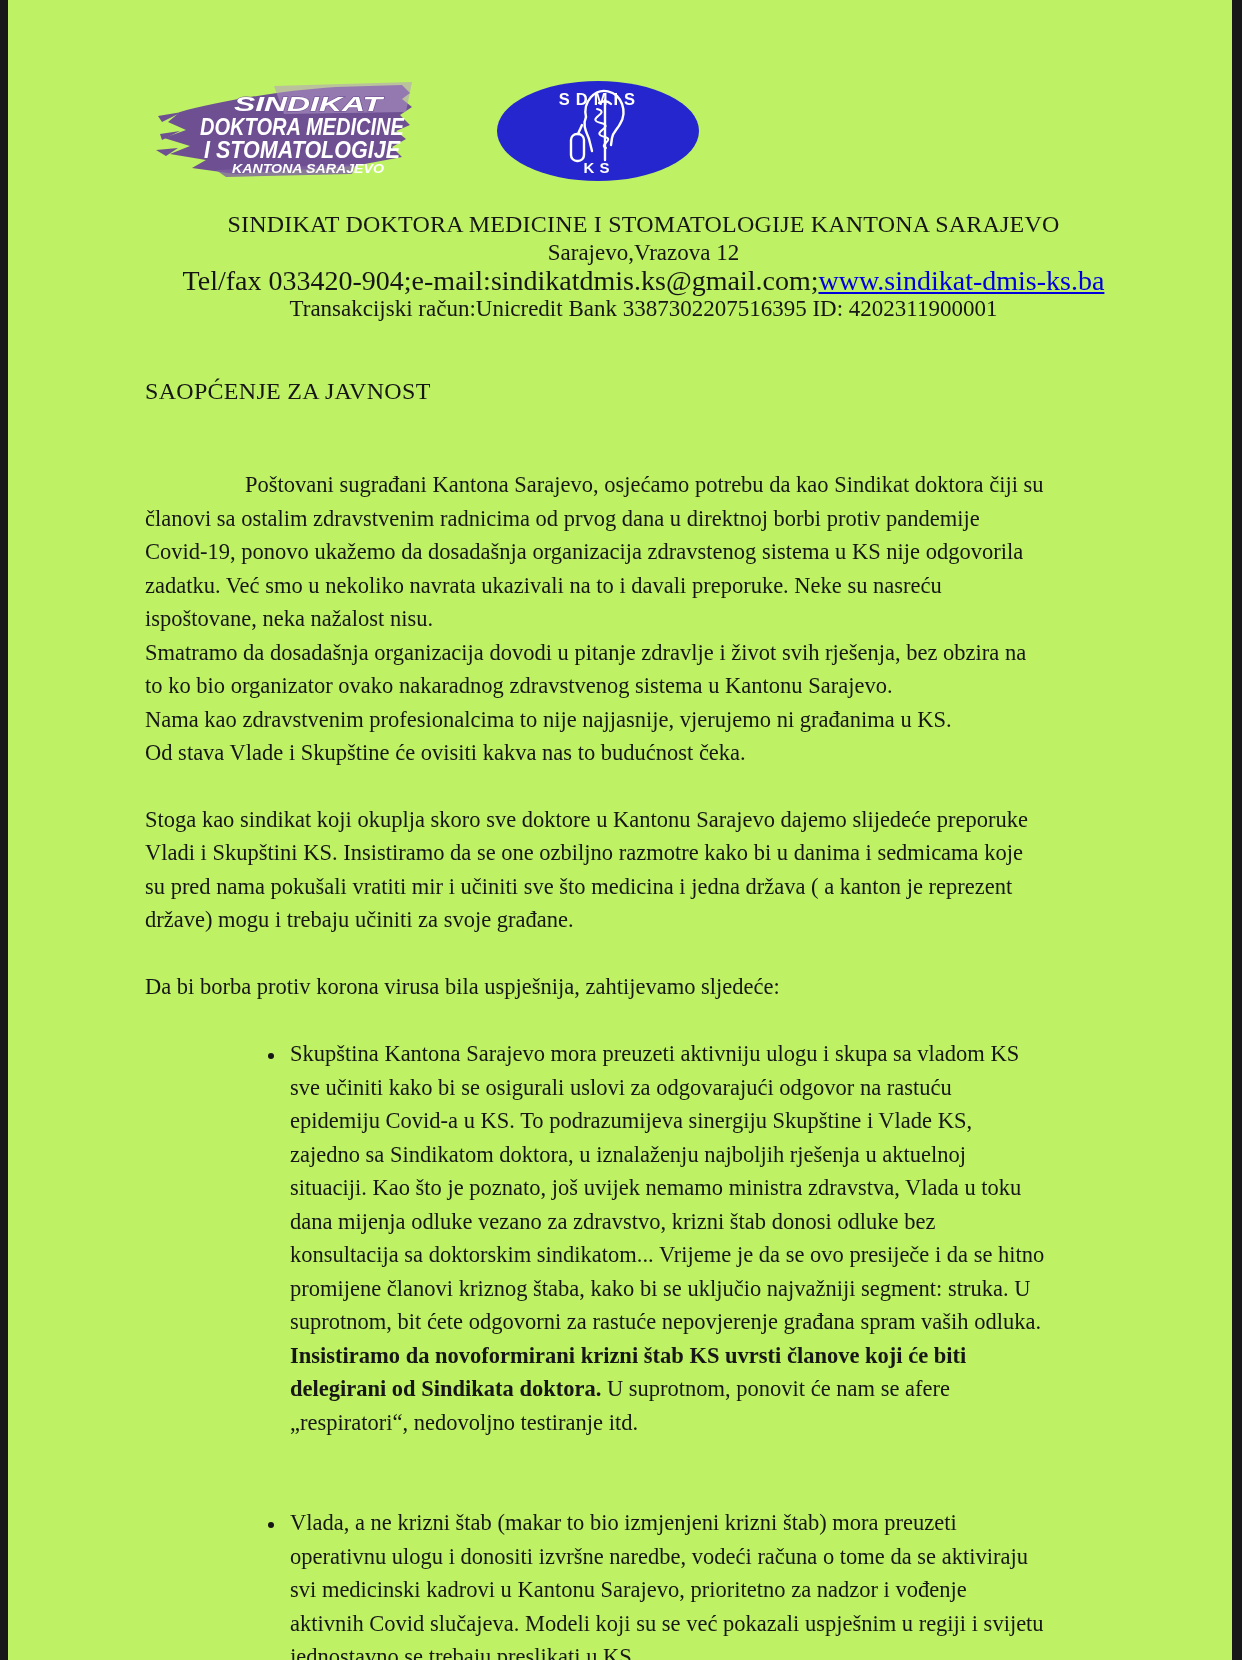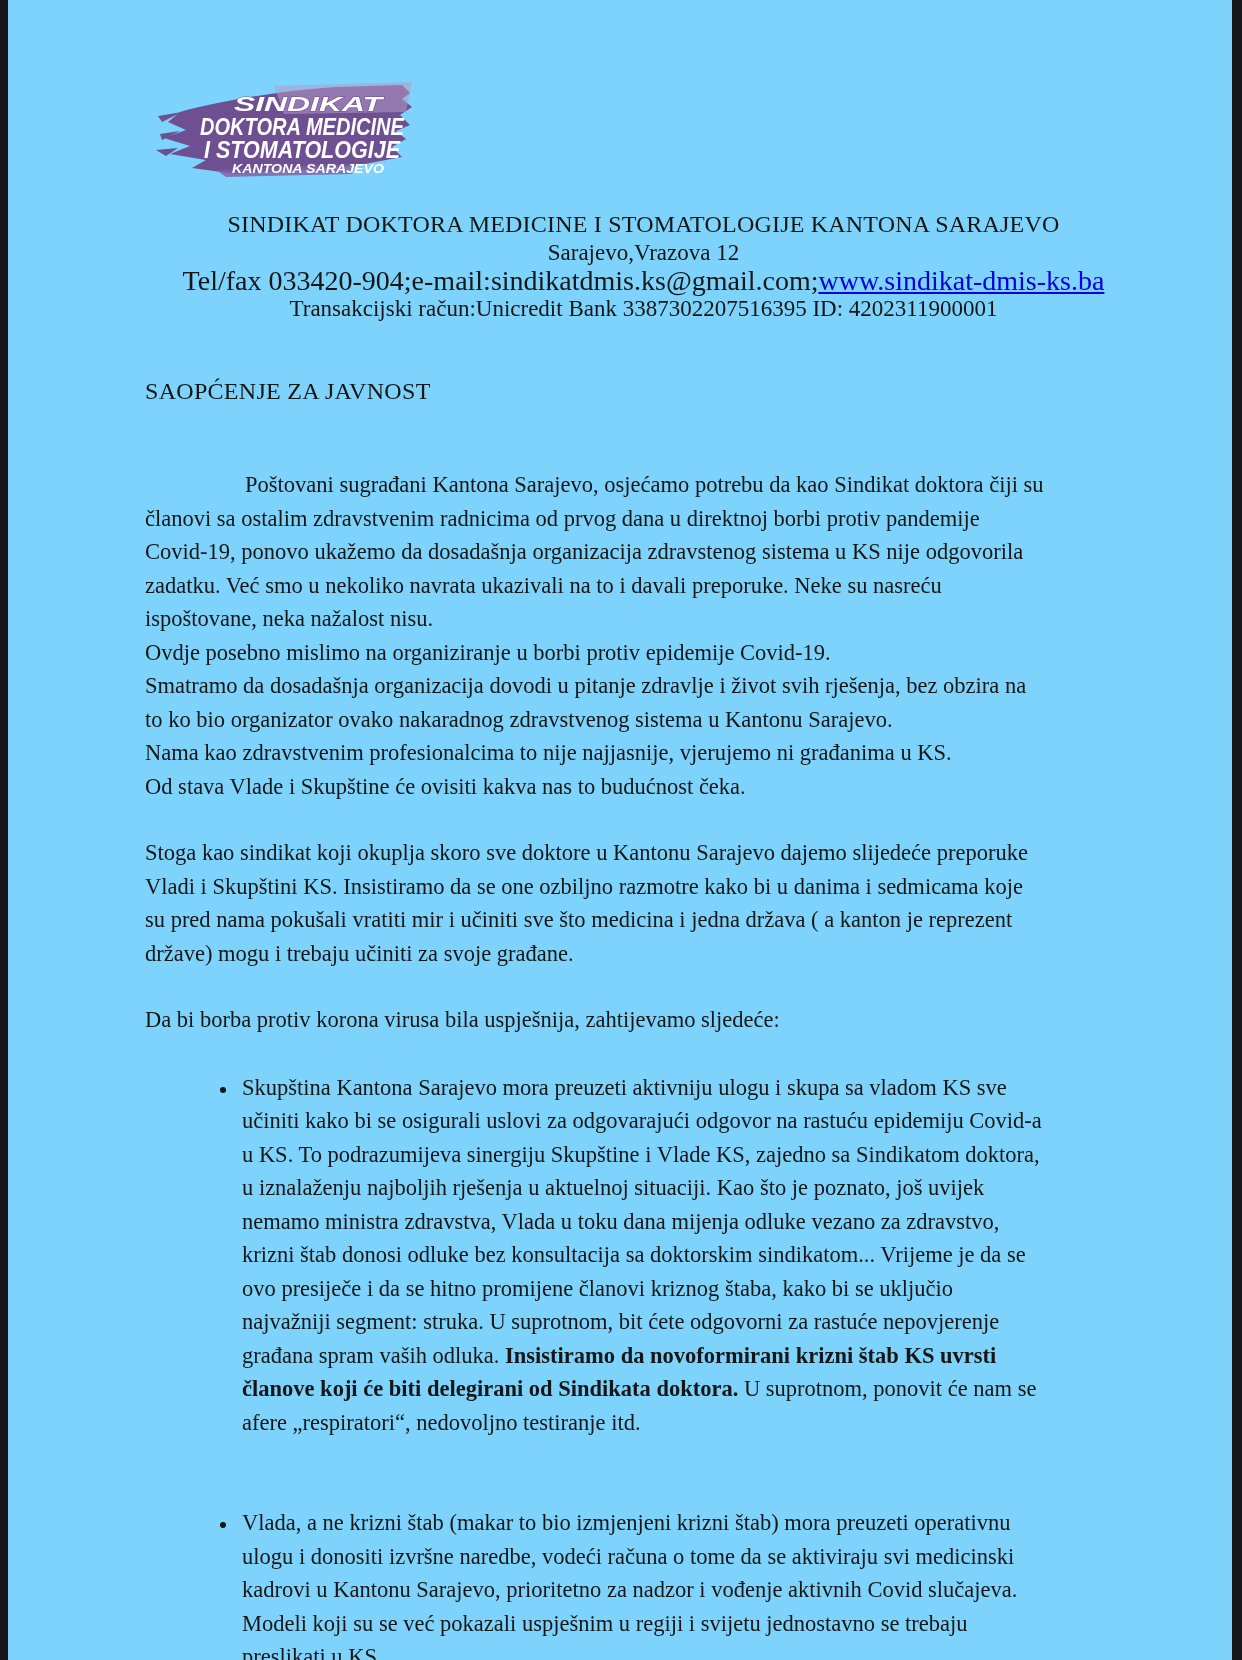--- a/index.html
+++ b/index.html
@@ -7,21 +7,21 @@
     width:1242px; height:1660px;
     background:#17171a;
     position:relative;
     font-family:"Liberation Serif", serif;
     color:#161616;
     -webkit-font-smoothing:antialiased;
   }
   .page {
     position:absolute; left:8px; top:0;
     width:1224px; height:1660px;
-    background:#7dd3fc;
+    background:#bef264;
     overflow:hidden;
   }
   
   .logos-row {
     display:flex; align-items:flex-start; gap:78px;
     margin:78px 0 0 148px;
     height:102px;
   }
   .logo-left-wrap { width:262px; height:100px; }
   .logo-right-wrap { width:204px; height:102px; margin-top:2px; }
@@ -43,21 +43,21 @@
     font-size:22.5px; line-height:33.5px;
   }
   p.para { margin:0; }
   p.para.indent { text-indent:100px; }
   p.para.gap { margin-top:33px; }
   ul.doc-bullets {
     margin:34px 0 0 0;
     padding-left:93px;
     list-style:disc outside;
   }
-  ul.doc-bullets li { padding-left:4px; }
+  ul.doc-bullets li { padding-left:4px;margin-left:48px; }
   ul.doc-bullets li + li { margin-top:67px; }
   ul.doc-bullets li::marker { font-size:0.85em; }
   .bold { font-weight:bold; }
 </style>
 </head>
 <body>
 
 <div class="page">
 
   <div class="logos-row">
@@ -70,35 +70,52 @@
         <path d="M60,92 L200,86 L196,96 L70,99 Z" fill="#7d5fa2" opacity="0.8"></path>
         <g font-family="Liberation Sans, sans-serif" font-weight="bold" font-style="italic" fill="#ffffff" text-anchor="middle">
           <text x="152" y="33" font-size="21" textLength="148" lengthAdjust="spacingAndGlyphs" style="paint-order:stroke" stroke="#6d4f92" stroke-width="1">SINDIKAT</text>
           <text x="146" y="57" font-size="23" textLength="204" lengthAdjust="spacingAndGlyphs">DOKTORA MEDICINE</text>
           <text x="146" y="80" font-size="23" textLength="196" lengthAdjust="spacingAndGlyphs">I STOMATOLOGIJE</text>
           <text x="152" y="95" font-size="12.5" textLength="152" lengthAdjust="spacingAndGlyphs">KANTONA SARAJEVO</text>
         </g>
       </svg>
     </div>
 
+    <div class="logo-right-wrap">
+      <svg width="204" height="102" viewBox="0 0 204 102" xmlns="http://www.w3.org/2000/svg">
+        <ellipse cx="102" cy="51" rx="101" ry="50" fill="#2526ce"></ellipse>
+        <g stroke="#ffffff" fill="none" stroke-width="2.4" stroke-linecap="round" transform="translate(104,50)">
+          <path d="M-14,-13 a19,21 0 1 1 34,7 c-3,6 -7,8 -8,14 l-1,7"></path>
+          <path d="M-14,-13 c-4,9 1,16 3,22 l3,12"></path>
+          <line x1="5" y1="-30" x2="5" y2="30"></line>
+          <path d="M-1,-27 q7,-4 12,1"></path>
+          <path d="M-3,-21 c15,4 -13,10 4,14 c15,4 -13,10 4,14 c10,3 -7,8 1,11" stroke-width="2"></path>
+          <rect x="-29" y="4" width="13" height="27" rx="6"></rect>
+          <path d="M-22,4 l4,-9"></path>
+        </g>
+        <g font-family="Liberation Sans, sans-serif" font-weight="bold" fill="#ffffff" text-anchor="middle">
+          <text x="104" y="25" font-size="16.5" letter-spacing="6">SDMIS</text>
+          <text x="103" y="93" font-size="15" letter-spacing="5">KS</text>
+        </g>
+      </svg>
+    </div>
   </div>
 
   <div class="org-header">
     <div class="org-name">SINDIKAT DOKTORA MEDICINE I STOMATOLOGIJE KANTONA SARAJEVO</div>
     <div class="org-address">Sarajevo,Vrazova 12</div>
     <div class="org-contact"><span>Tel/fax 033420-904;e-mail:sindikatdmis.ks@gmail.com;</span><a class="link">www.sindikat-dmis-ks.ba</a></div>
     <div class="org-account">Transakcijski račun:Unicredit Bank 3387302207516395 ID: 4202311900001</div>
   </div>
 
   <h1 class="doc-title">SAOPĆENJE ZA JAVNOST</h1>
 
   <div class="doc-body">
     <div>
         <p class="para indent">Poštovani sugrađani Kantona Sarajevo, osjećamo potrebu da kao Sindikat doktora čiji su članovi sa ostalim zdravstvenim radnicima od prvog dana u direktnoj borbi protiv pandemije Covid-19, ponovo ukažemo da dosadašnja organizacija zdravstenog sistema u KS nije odgovorila zadatku. Već smo u nekoliko navrata ukazivali na to  i davali preporuke. Neke su nasreću ispoštovane, neka nažalost nisu.</p>
-        <p class="para">Ovdje posebno mislimo na organiziranje u borbi protiv epidemije Covid-19.</p>
         <p class="para">Smatramo da dosadašnja organizacija dovodi u pitanje zdravlje i život svih rješenja, bez obzira na to ko bio organizator ovako nakaradnog zdravstvenog sistema u Kantonu Sarajevo.</p>
         <p class="para">Nama kao zdravstvenim profesionalcima to nije najjasnije, vjerujemo ni građanima u KS.</p>
         <p class="para">Od stava Vlade i Skupštine će ovisiti kakva nas to budućnost čeka.</p>
         <p class="para gap">Stoga kao sindikat koji okuplja skoro sve doktore u Kantonu Sarajevo dajemo slijedeće preporuke Vladi i Skupštini KS. Insistiramo da se one ozbiljno razmotre kako bi u danima i sedmicama koje su pred nama pokušali vratiti mir i učiniti sve što medicina i jedna država ( a kanton je reprezent države) mogu  i trebaju učiniti za svoje građane.</p>
         <p class="para gap">Da bi borba  protiv korona virusa bila uspješnija, zahtijevamo sljedeće:</p>
       </div>
     <ul class="doc-bullets">
         <li><span>Skupština Kantona Sarajevo mora preuzeti aktivniju ulogu i skupa sa vladom KS sve učiniti kako bi se osigurali uslovi za odgovarajući odgovor na rastuću epidemiju Covid-a u KS. To podrazumijeva sinergiju Skupštine i Vlade KS, zajedno sa Sindikatom doktora, u iznalaženju najboljih rješenja u aktuelnoj situaciji. Kao što je poznato, još uvijek nemamo ministra zdravstva, Vlada u toku dana mijenja odluke vezano za zdravstvo, krizni štab donosi odluke bez konsultacija sa doktorskim sindikatom... Vrijeme je da se ovo presiječe i da se hitno promijene članovi kriznog štaba, kako bi se uključio najvažniji segment: struka. U suprotnom, bit ćete odgovorni za rastuće nepovjerenje građana spram vaših odluka. </span><span class="bold">Insistiramo da novoformirani krizni štab KS uvrsti članove koji će biti delegirani od Sindikata doktora.</span><span> U suprotnom, ponovit će nam se afere „respiratori“, nedovoljno testiranje itd.</span></li>
         <li><span>Vlada, a ne krizni štab (makar to bio izmjenjeni krizni štab) mora preuzeti operativnu ulogu i donositi izvršne naredbe, vodeći računa o tome da se aktiviraju svi medicinski kadrovi u Kantonu Sarajevo, prioritetno za nadzor i vođenje aktivnih Covid slučajeva. Modeli koji su se već pokazali uspješnim u regiji i svijetu jednostavno se trebaju preslikati u KS</span></li>
       </ul>

